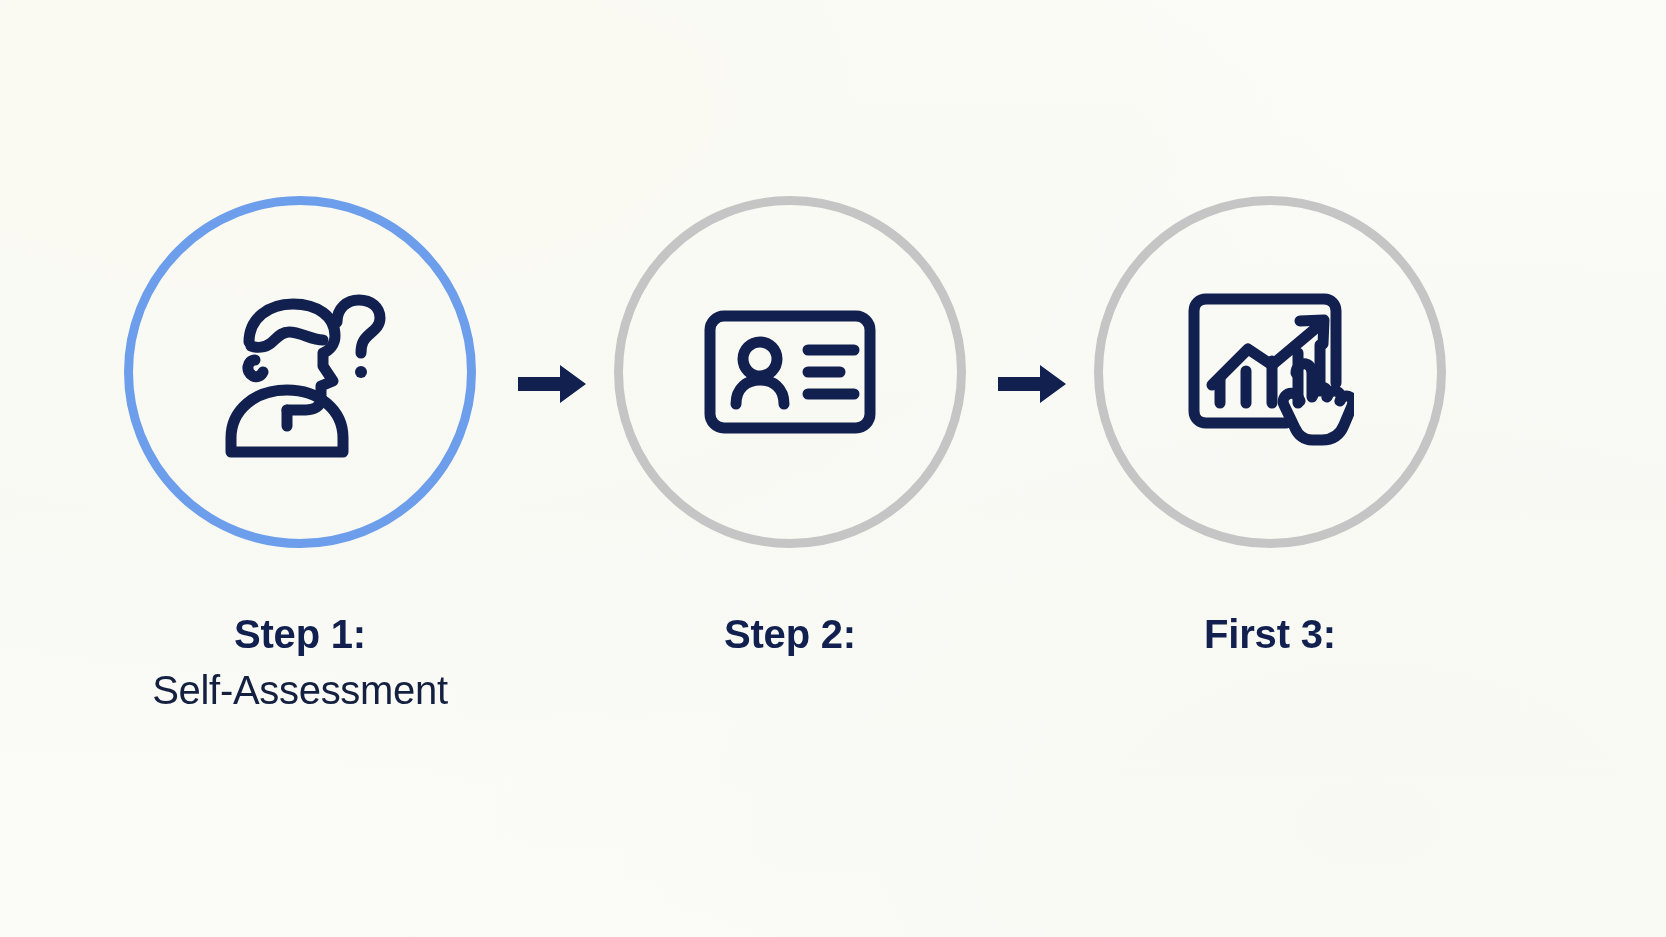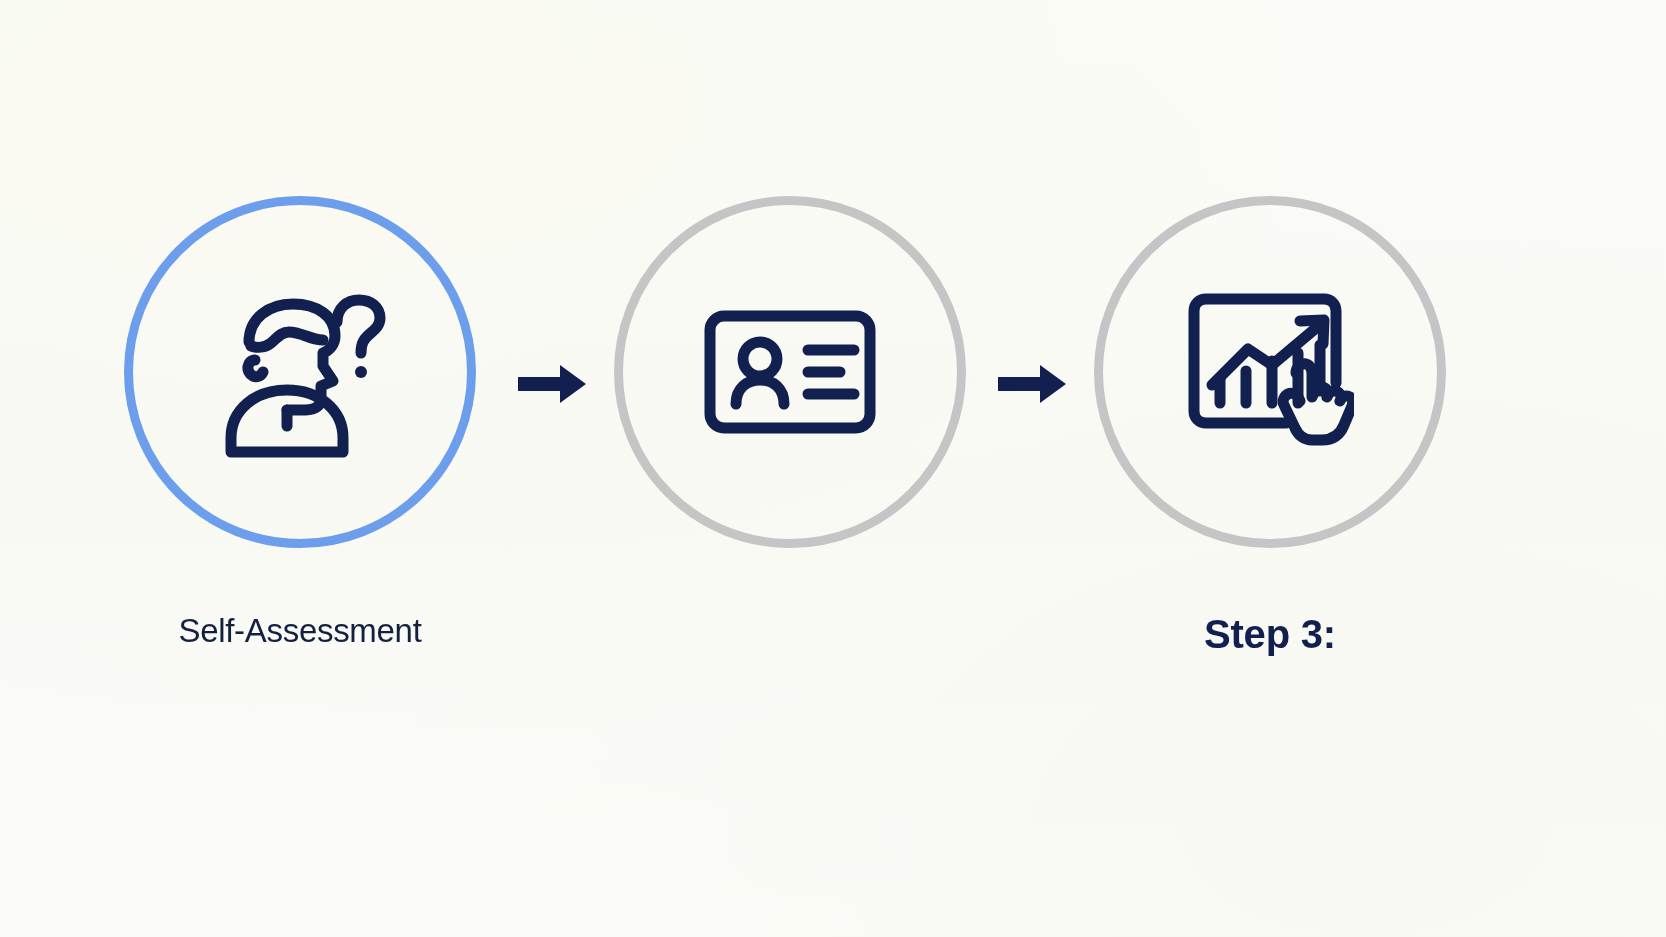--- a/index.html
+++ b/index.html
@@ -81,21 +81,21 @@
   }
   .step-title {
     font-size: 40px;
     font-weight: 700;
     color: #11204e;
     letter-spacing: -0.2px;
     margin-bottom: 16px;
     white-space: nowrap;
   }
   .step-sub {
-    font-size: 33px;
+    font-size: 40px;
     font-weight: 400;
     color: #14203f;
     letter-spacing: -0.3px;
     white-space: nowrap;
   }
 
   .arrow {
     position: absolute;
     top: 362px;
     width: 70px;
@@ -136,20 +136,21 @@
           <path d="M126 36 C126 22 136 14 148 14
                    C160 14 169 21 169 32
                    C169 44 156 47 152 56
                    C150 60 150 64 150 67"></path>
 
           <circle cx="150" cy="86" r="6" fill="#11204e" stroke="none"></circle>
         </svg>
       </div>
     </div>
     <div class="labels">
+      <div class="step-title">Step 1:</div>
       <div class="step-sub">Self-Assessment</div>
     </div>
   </div>
 
   <div class="arrow arrow-1">
     <svg width="70" height="44" viewBox="0 0 70 44">
       <path d="M0 15 L42 15 L42 3 L68 22 L42 41 L42 29 L0 29 Z" fill="#11204e"></path>
     </svg>
   </div>
 
@@ -164,20 +165,21 @@
 
           <path d="M32 94 C32 78 43 70 56 70 C69 70 80 78 80 94"></path>
 
           <path d="M104 40 L150 40"></path>
           <path d="M104 62 L136 62"></path>
           <path d="M104 84 L150 84"></path>
         </svg>
       </div>
     </div>
     <div class="labels">
+      <div class="step-title">Step 2:</div>
     </div>
   </div>
 
   <div class="arrow arrow-2">
     <svg width="70" height="44" viewBox="0 0 70 44">
       <path d="M0 15 L42 15 L42 3 L68 22 L42 41 L42 29 L0 29 Z" fill="#11204e"></path>
     </svg>
   </div>
 
   <div class="step step-3">
@@ -206,17 +208,17 @@
                    L157 114 C159 111 163 110 166 112
                    C169 114 169 118 168 121
                    L160 140 C156 150 148 155 138 155
                    L128 155 C120 155 114 150 111 143
                    L100 120 C98 116 100 111 104 109
                    C108 107 112 109 114 112 L116 116" transform="translate(-2,-6)"></path>
         </svg>
       </div>
     </div>
     <div class="labels">
-      <div class="step-title">Step 3:</div>
+      <div class="step-title">First 3:</div>
     </div>
   </div>
 
 </div>
 
 </body></html>

